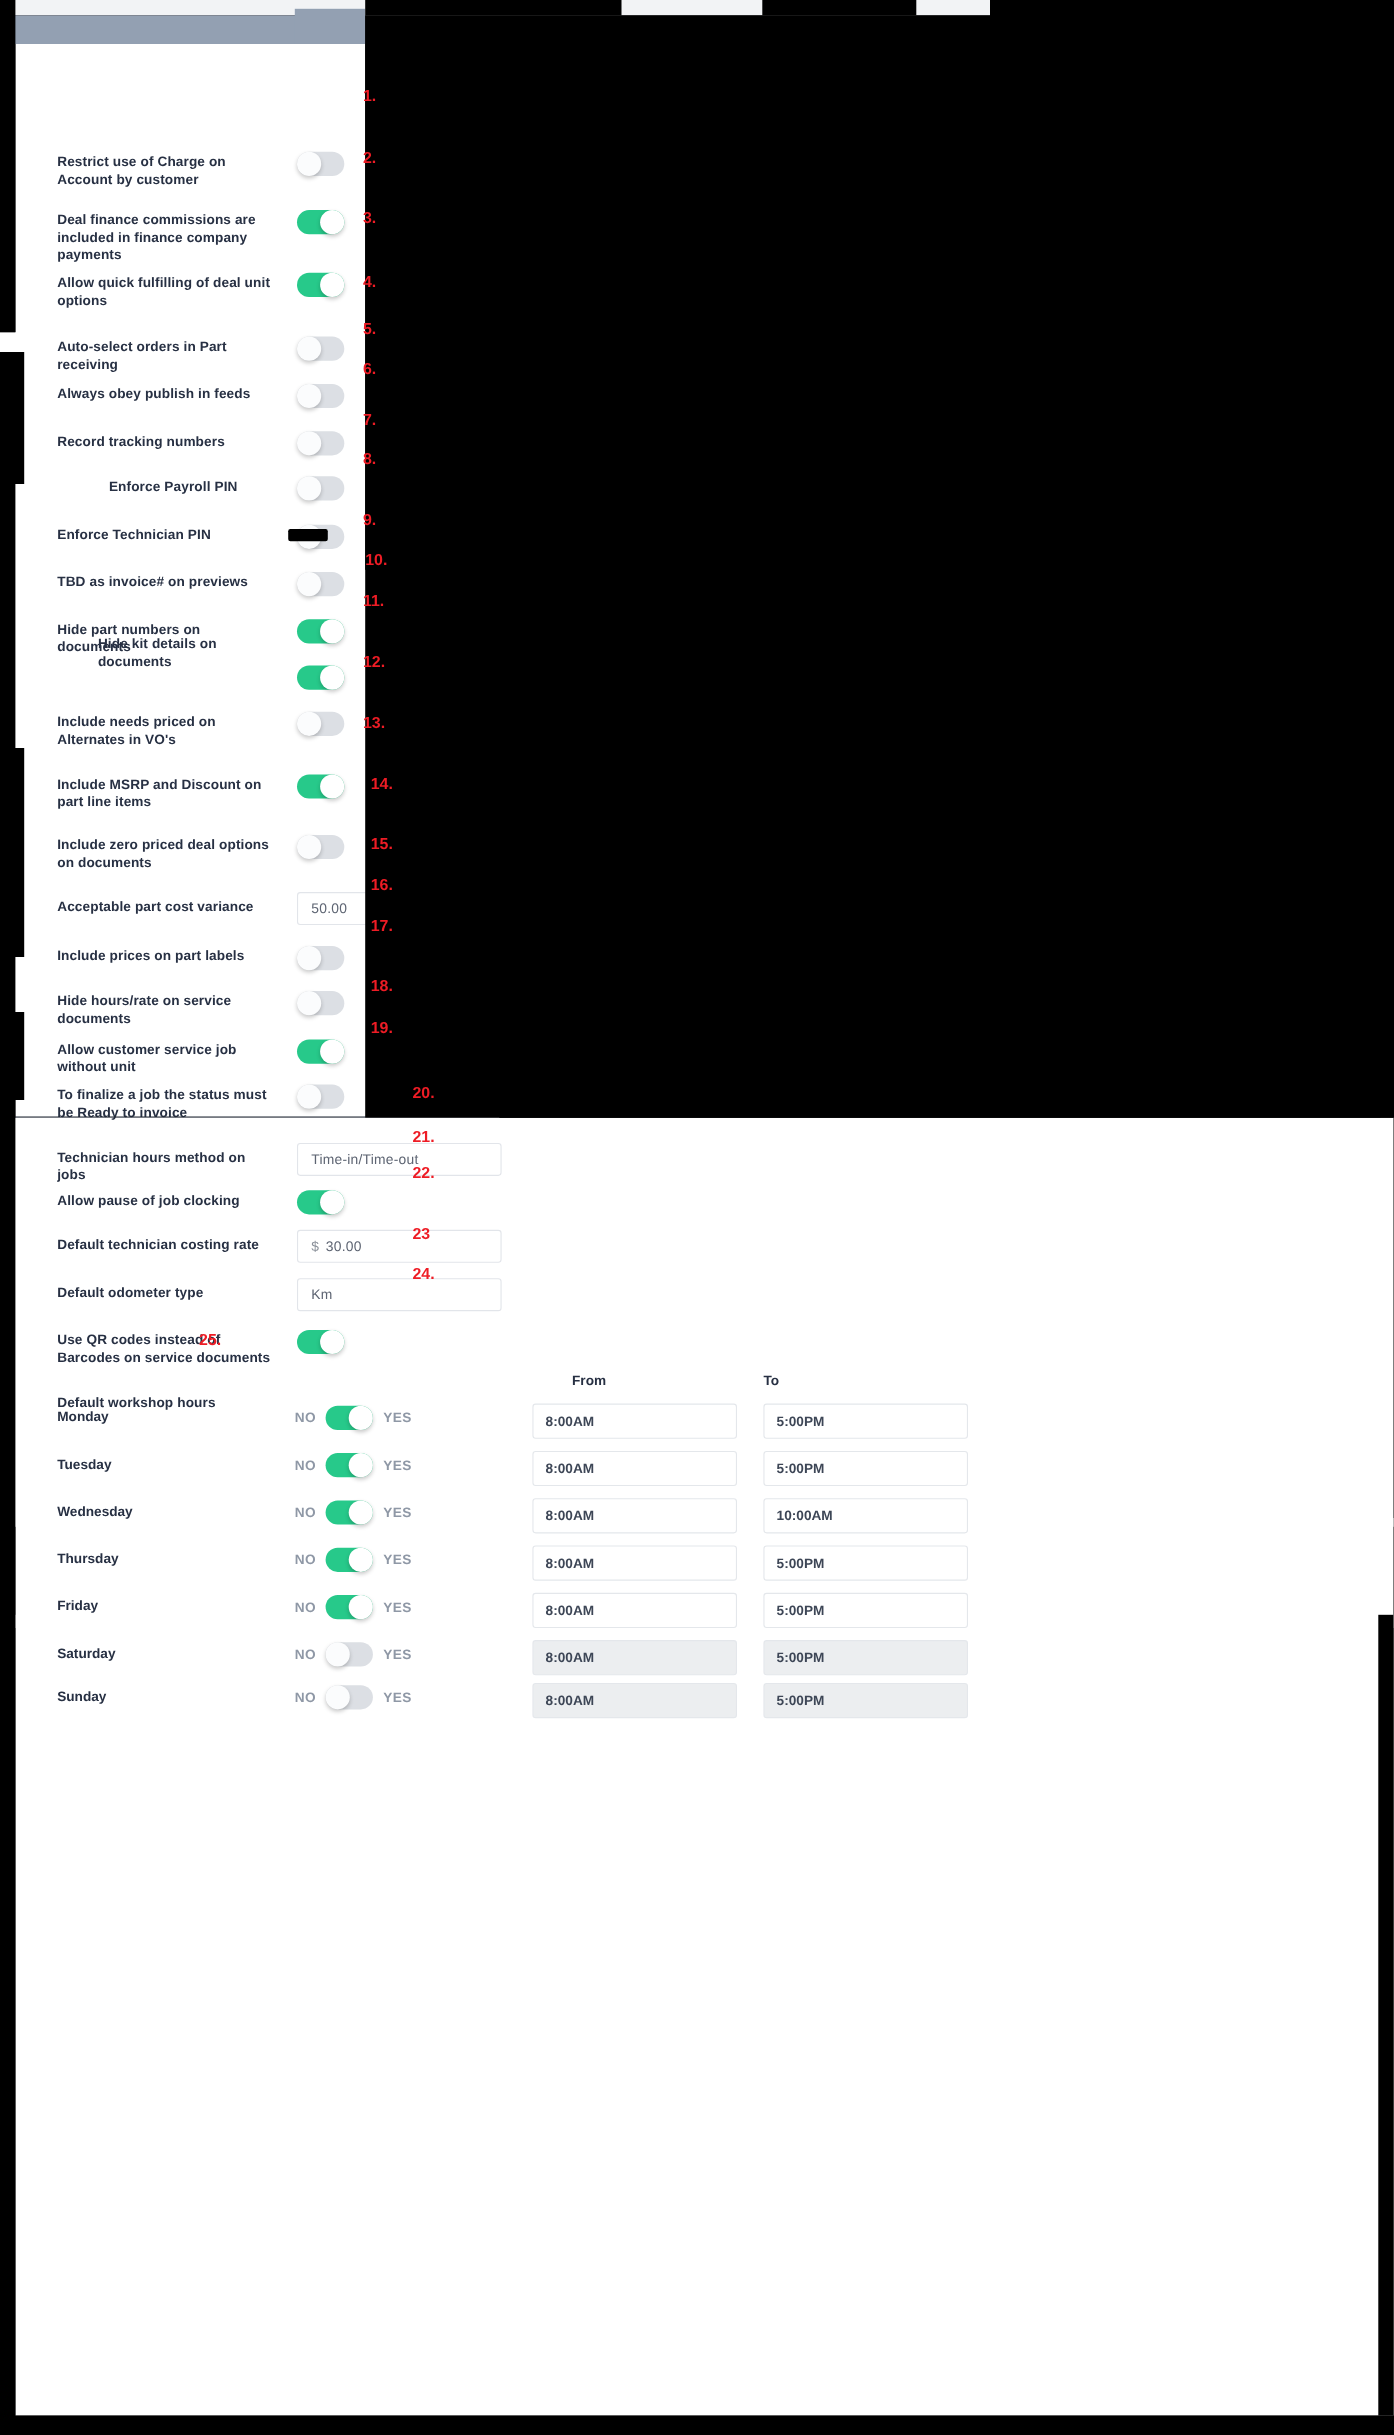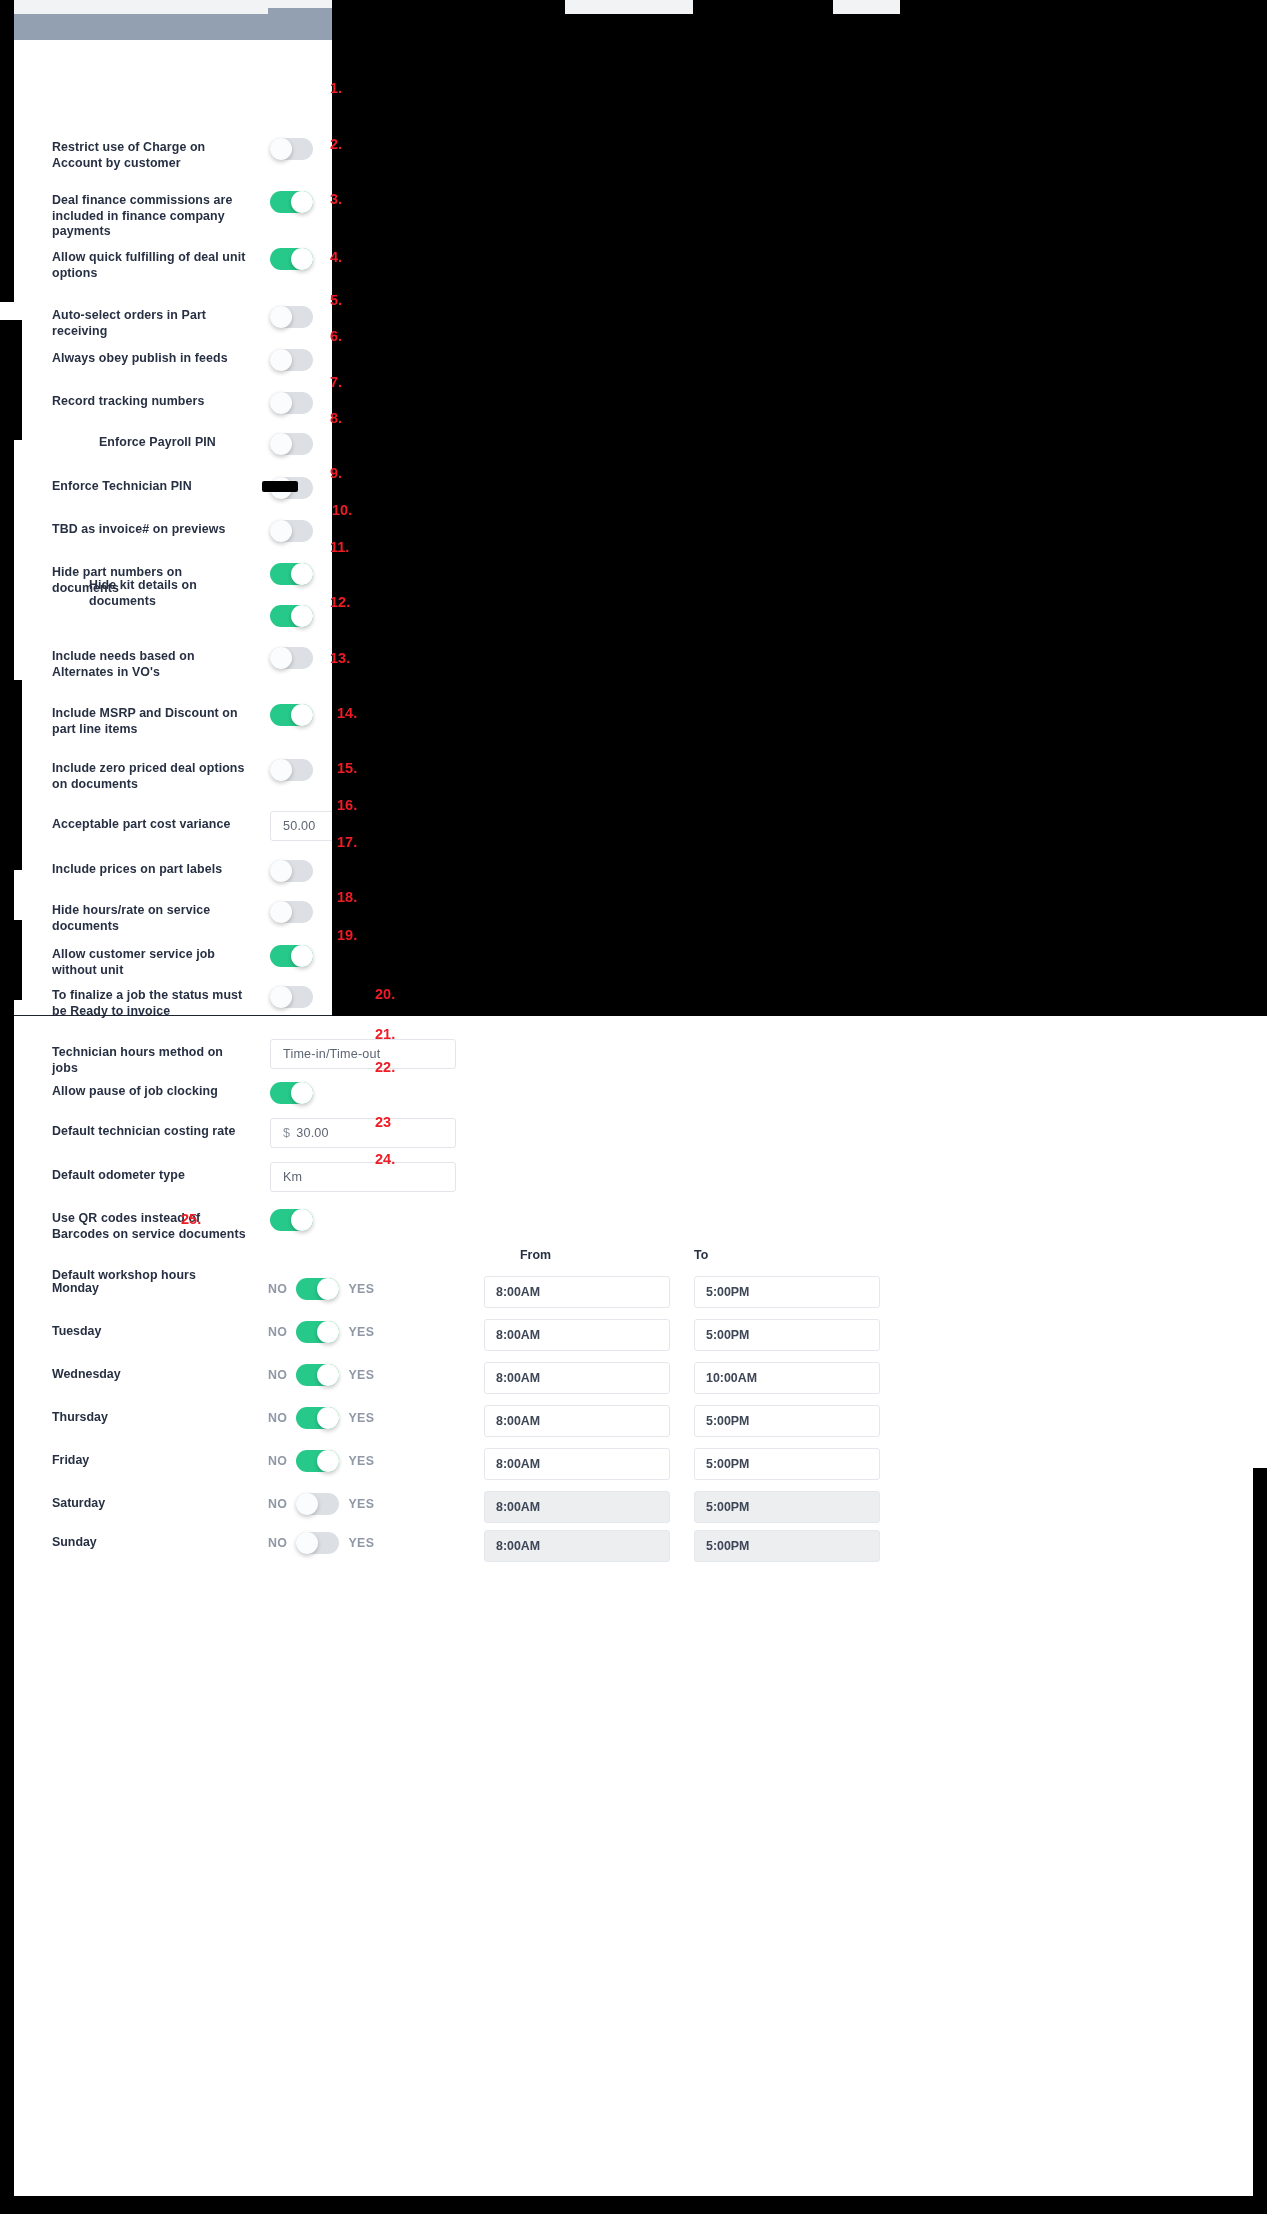--- a/index.html
+++ b/index.html
@@ -205,21 +205,21 @@
         <span class="tgl on">
           <span class="knob"></span>
         </span>
       </div>
       <div class="lbl" style="top: 518px; padding-left: 37px;">Hide kit details on documents</div>
       <div class="ctl" style="top: 545px;">
         <span class="tgl on">
           <span class="knob"></span>
         </span>
       </div>
-      <div class="lbl" style="top: 589px;">Include needs based on Alternates in VO's</div>
+      <div class="lbl" style="top: 589px;">Include needs priced on Alternates in VO's</div>
       <div class="ctl" style="top: 587px;">
         <span class="tgl">
           <span class="knob"></span>
         </span>
       </div>
       <div class="lbl" style="top: 646px;">Include MSRP and Discount on part line items</div>
       <div class="ctl" style="top: 644px;">
         <span class="tgl on">
           <span class="knob"></span>
         </span>

